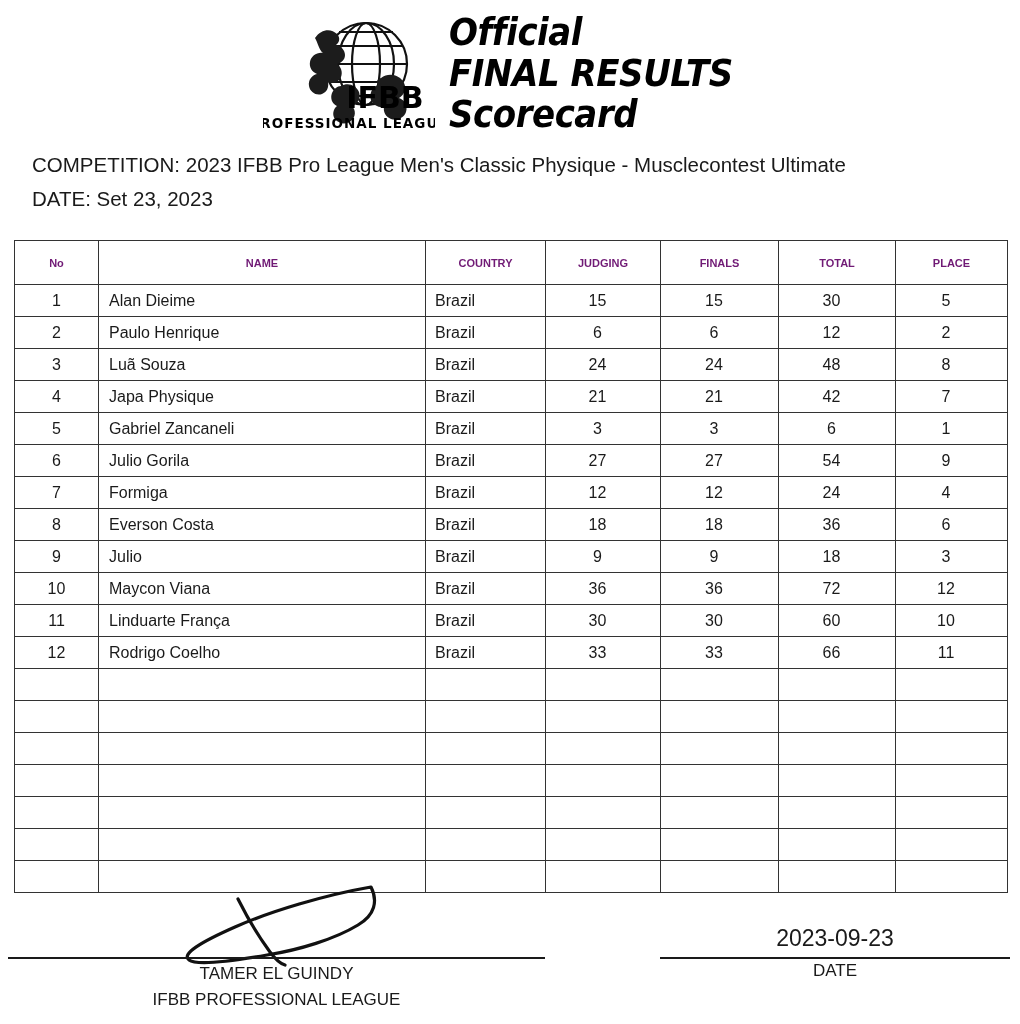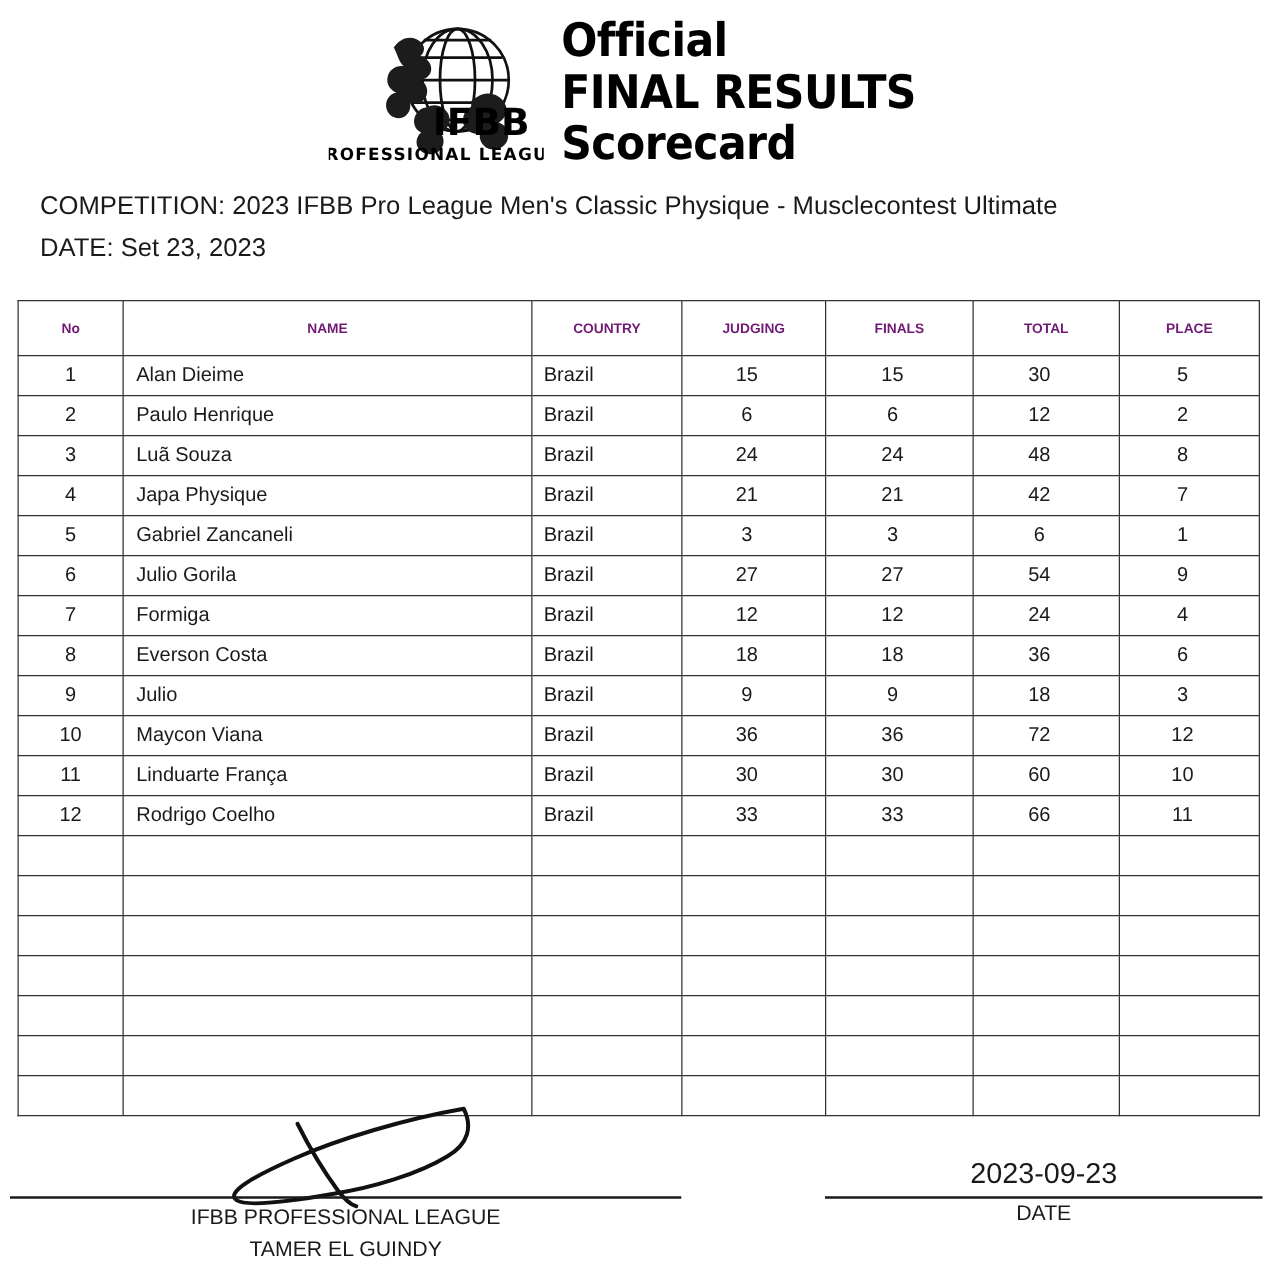--- a/index.html
+++ b/index.html
@@ -35,20 +35,21 @@
   }
   .logo-svg { display: block; }
 
   .title-block {
     margin-top: 14px;
     margin-left: 14px;
     flex: 0 0 auto;
     display: flex;
     flex-direction: column;
     line-height: 1.0;
+    font-style: italic;
   }
   .title-line {
     font-family: "DejaVu Sans", sans-serif;
     font-weight: bold;
     color: #000000;
     letter-spacing: -0.5px;
     transform: scaleX(0.92);
     transform-origin: left center;
     white-space: nowrap;
   }
@@ -406,20 +407,20 @@
       <path d="M196 6 C150 14 96 30 60 46 C26 61 6 73 14 79 C22 85 58 80 92 74
                C124 69 160 58 183 44 C200 34 203 20 196 6 Z"></path>
       <path d="M63 18 C72 36 84 56 95 71 C101 79 106 83 110 84"></path>
     </g>
   </svg>
 
   <div class="sig-line"></div>
   <div class="date-line"></div>
 
   <div class="sig-caption">
+    <div>TAMER EL GUINDY</div>
     <div>IFBB PROFESSIONAL LEAGUE</div>
-    <div>TAMER EL GUINDY</div>
   </div>
 
   <div class="date-value">2023-09-23</div>
   <div class="date-caption">DATE</div>
 
 </div>
 
 </body></html>

